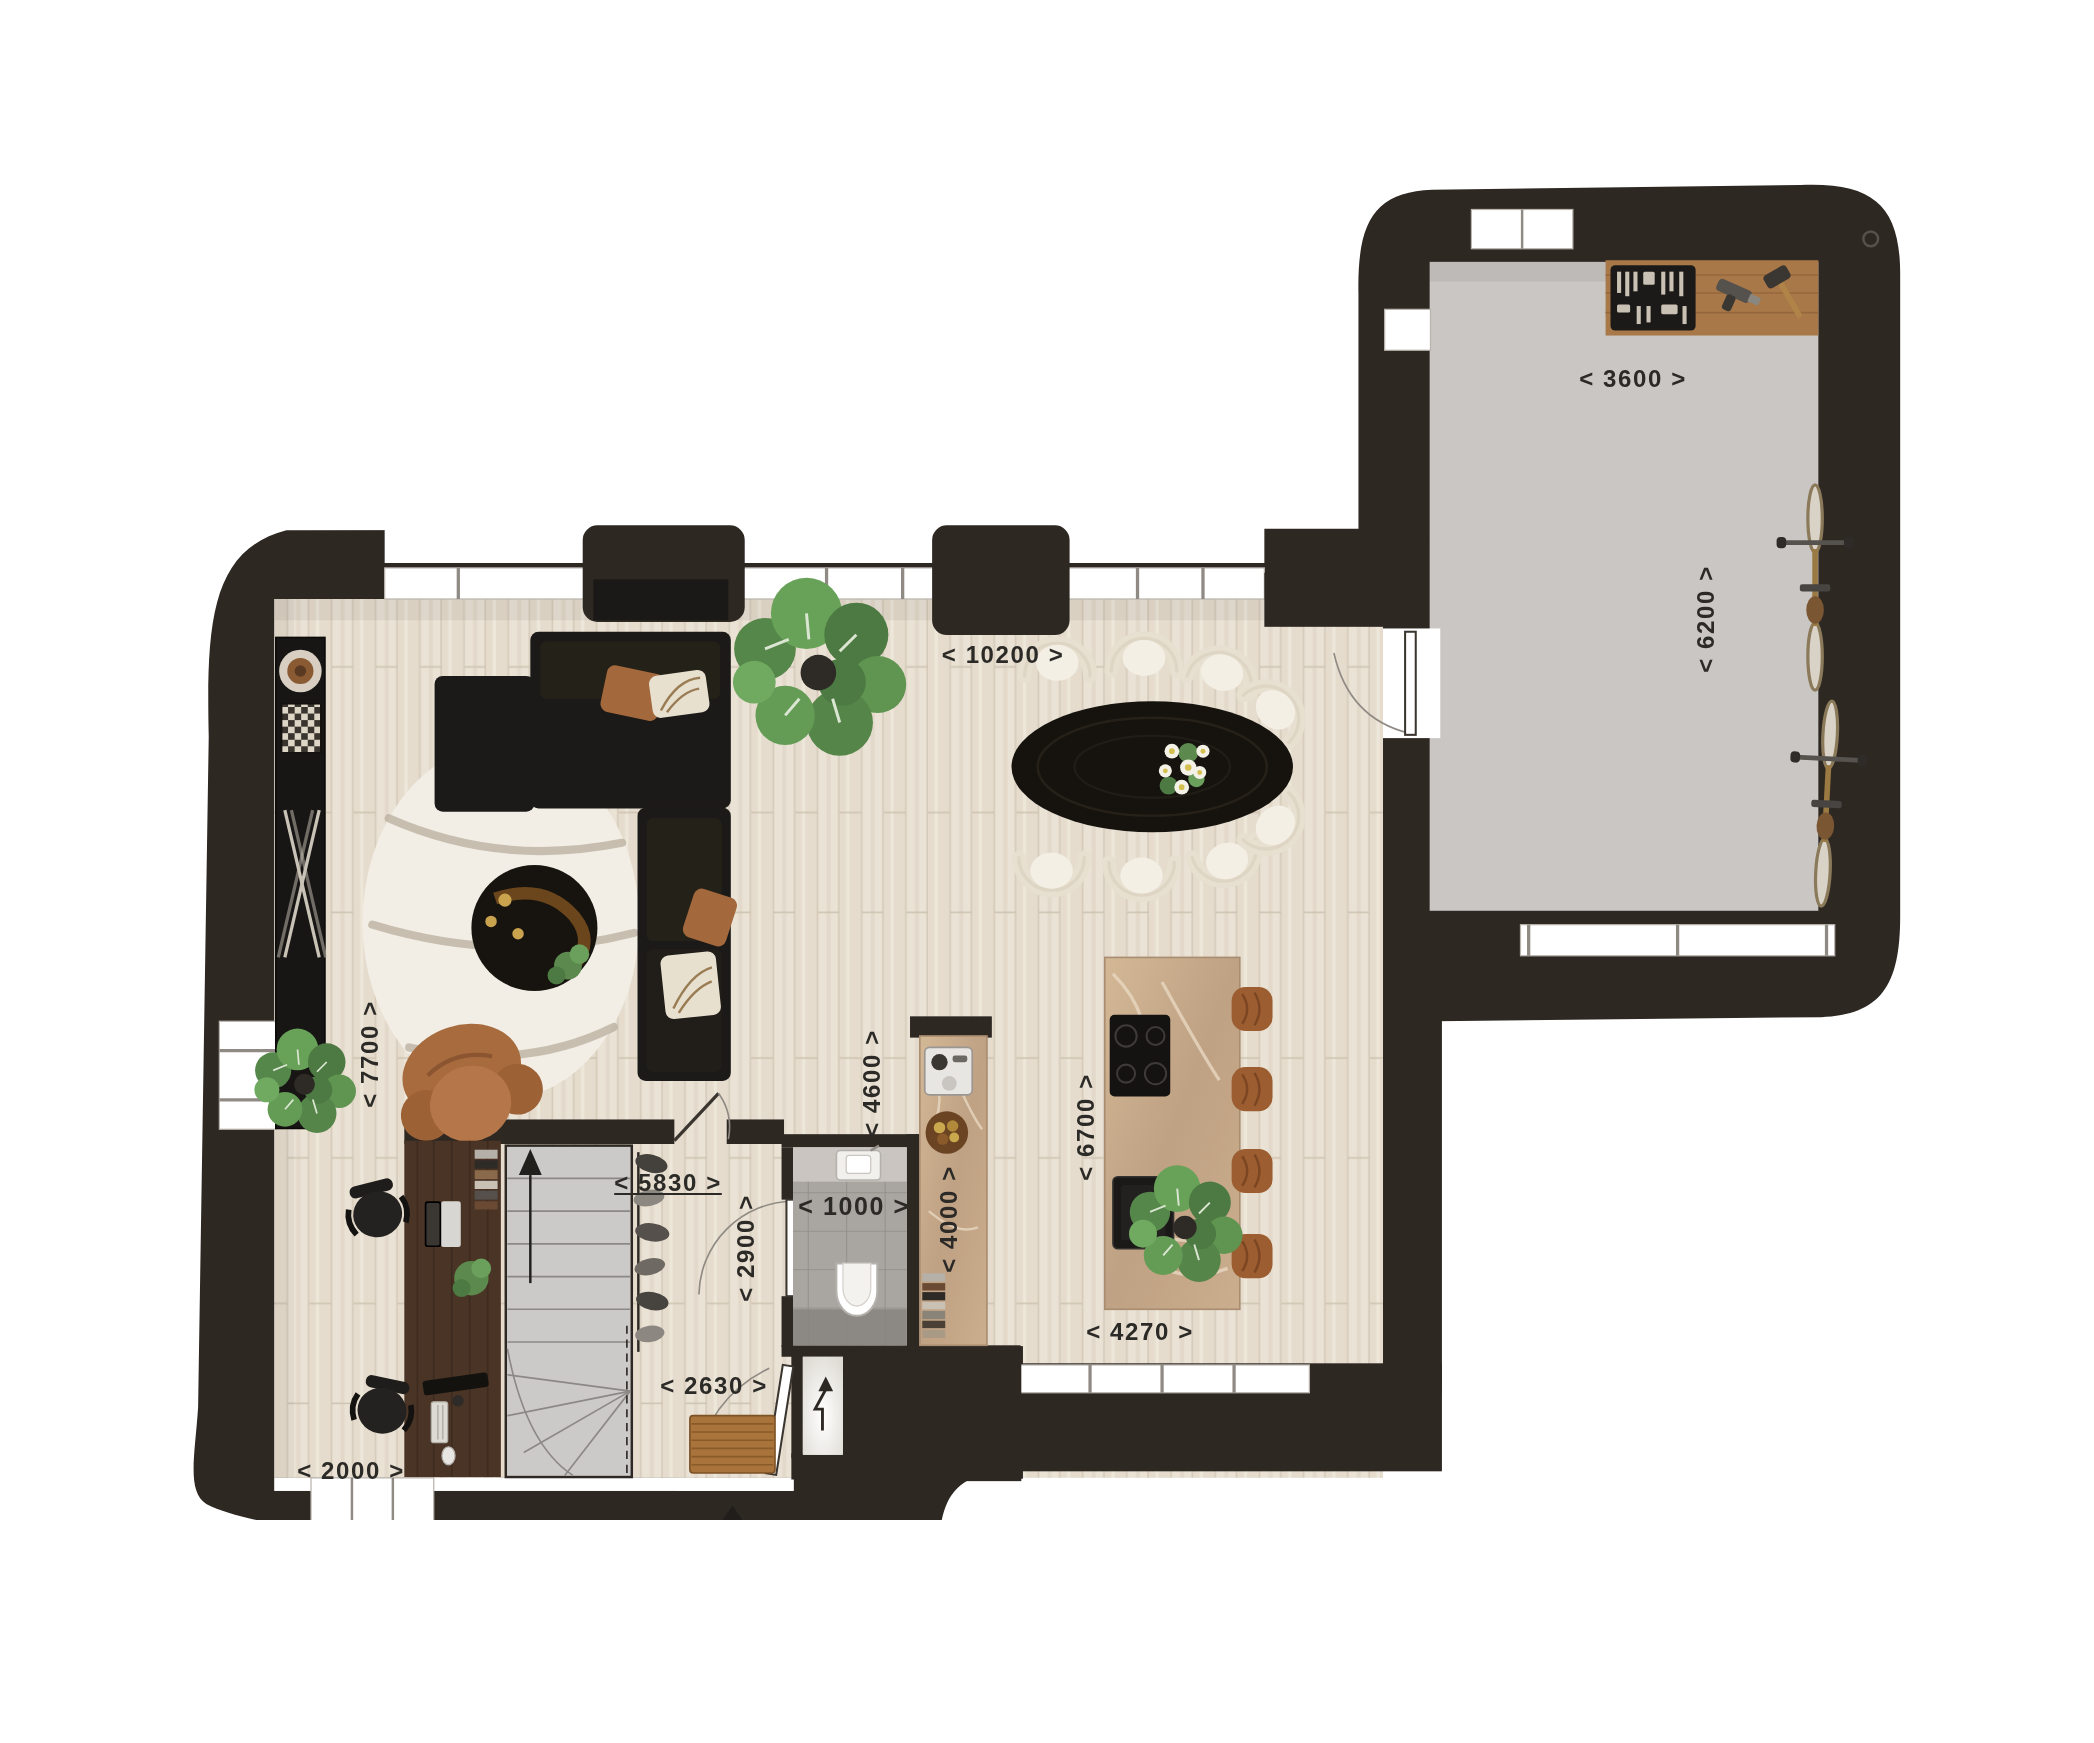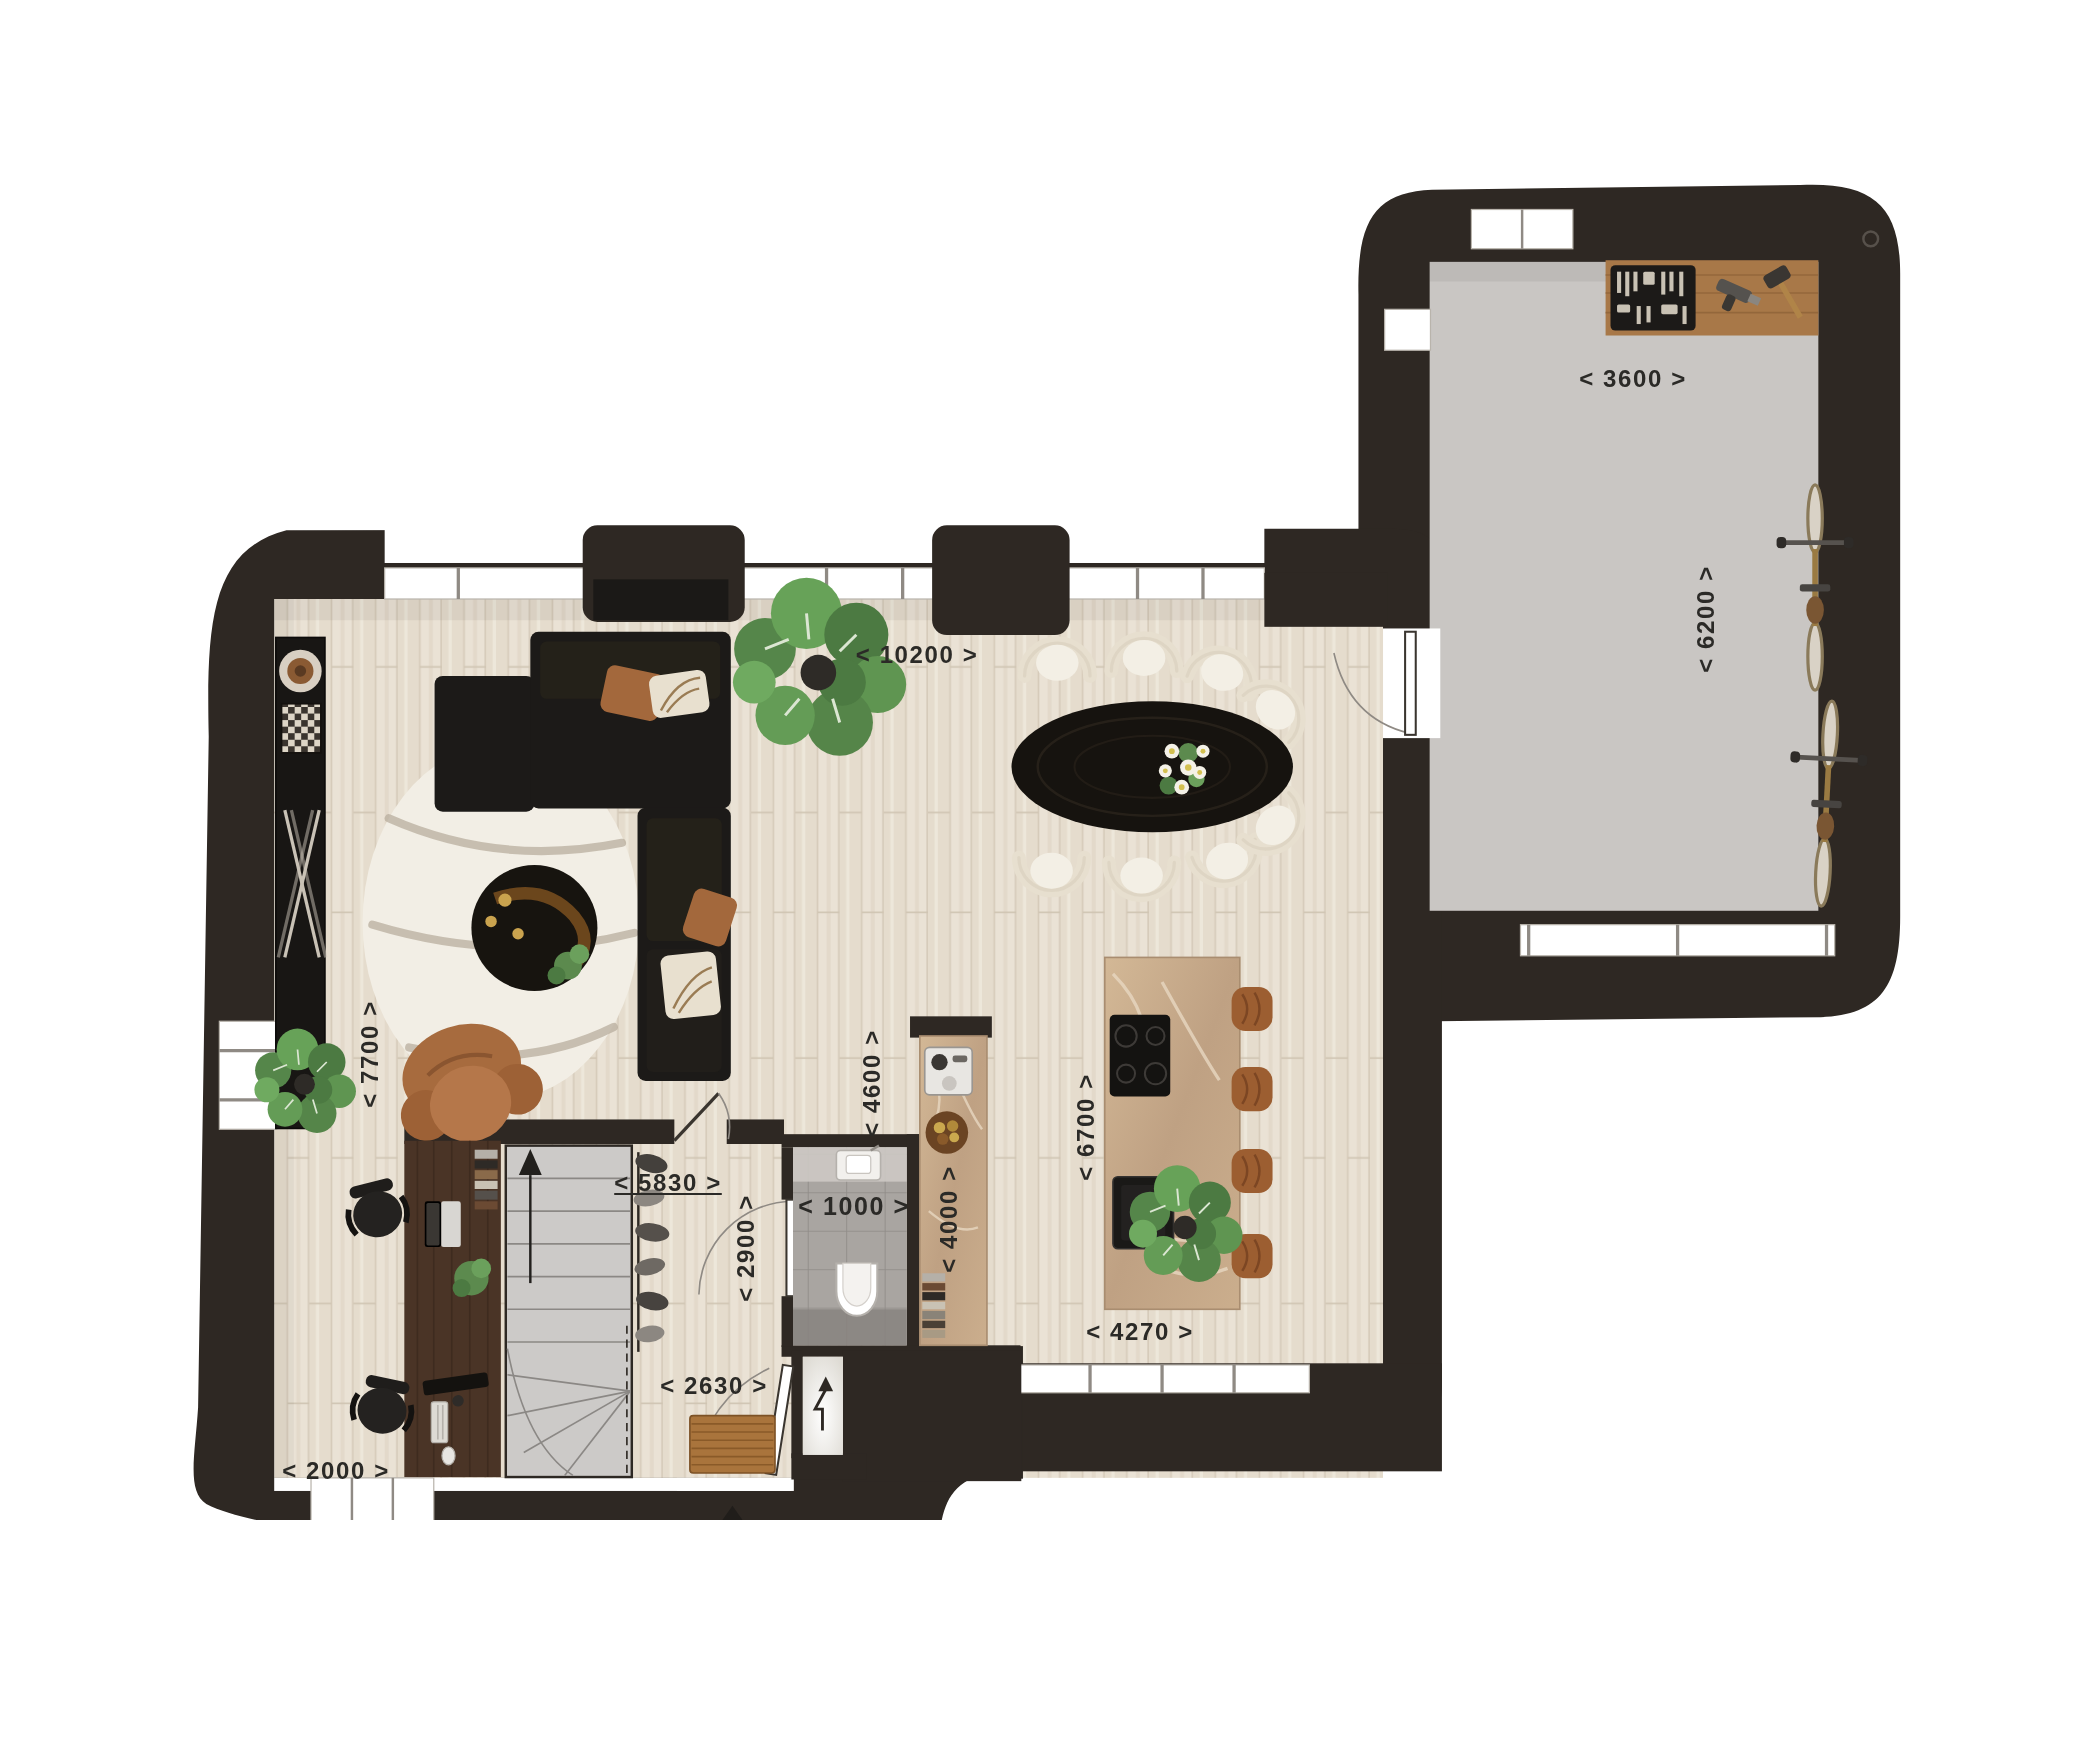--- a/index.html
+++ b/index.html
@@ -510,25 +510,25 @@
       <rect x="2168" y="326" width="32" height="18" rx="5" fill="#3a3632"></rect>
     </g>
   </g>
   <use href="#bike" transform="translate(2218 718) scale(0.98)"></use>
   <use href="#bike" transform="translate(2232 982) scale(0.98) rotate(3)"></use>
 
 </svg>
 
 <div class="dim" style="left:1633px; top:379px;">&lt; 3600 &gt;</div>
 <div class="dim v" style="left:1706px; top:619px;">&lt; 6200 &gt;</div>
-<div class="dim" style="left:917px; top:655px;">&lt; 10200 &gt;</div>
+<div class="dim" style="left:1003px; top:655px;">&lt; 10200 &gt;</div>
 <div class="dim v" style="left:370px;  top:1054px;">&lt; 7700 &gt;</div>
 <div class="dim" style="left:668px;  top:1183px;text-decoration:underline;">&lt; 5830 &gt;</div>
 <div class="dim v" style="left:872px; top:1083px;">&lt; 4600 &gt;</div>
 <div class="dim v" style="left:1086px; top:1127px;">&lt; 6700 &gt;</div>
 <div class="dim v" style="left:949px; top:1219px;">&lt; 4000 &gt;</div>
 <div class="dim" style="left:854px; top:1206px; font-size:25px;">&lt; 1000 &gt;</div>
 <div class="dim v" style="left:746px;  top:1248px;">&lt; 2900 &gt;</div>
 <div class="dim" style="left:714px;  top:1386px;">&lt; 2630 &gt;</div>
-<div class="dim" style="left:336px;  top:1471px;">&lt; 2000 &gt;</div>
+<div class="dim" style="left:351px;  top:1471px;">&lt; 2000 &gt;</div>
 <div class="dim" style="left:1140px; top:1332px;">&lt; 4270 &gt;</div>
 </div>
 
 
 </body></html>

